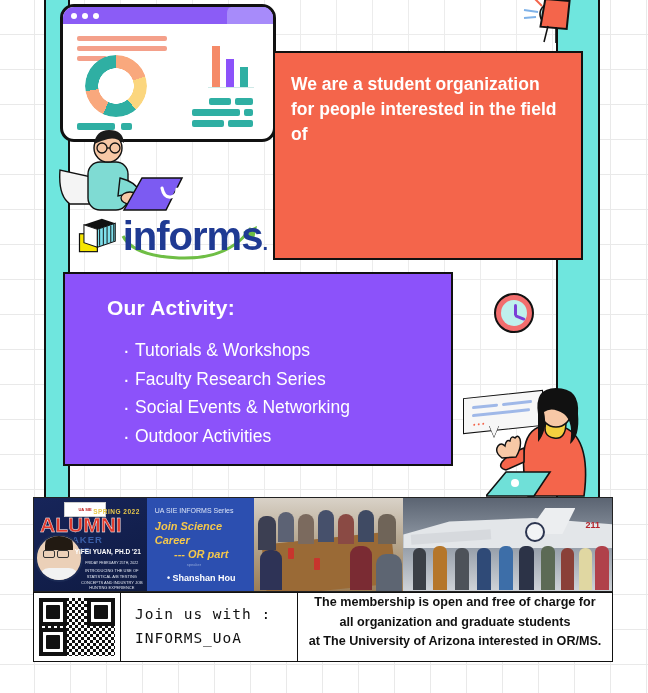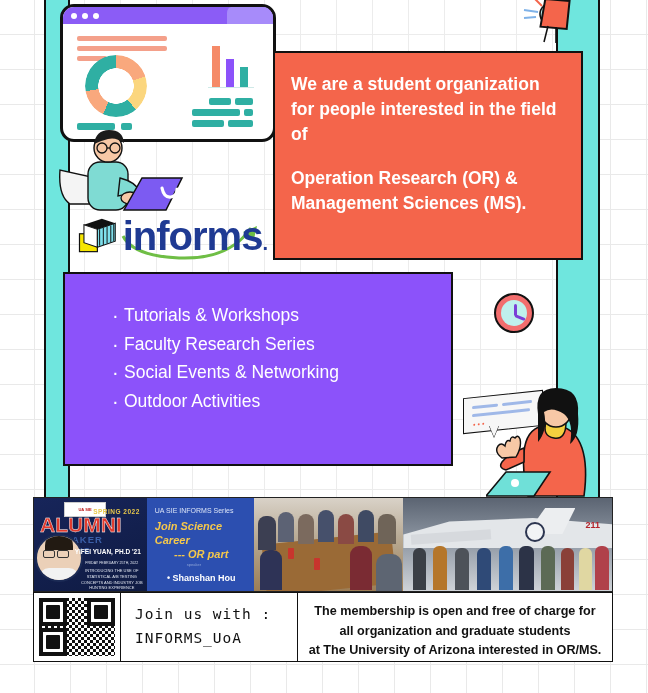--- a/index.html
+++ b/index.html
@@ -151,21 +151,21 @@
     box-sizing: border-box;
     color: #ffffff;
     padding: 22px 0 0 42px;
   }
   .activity-title {
     font-size: 21px;
     font-weight: bold;
     margin: 0 0 14px 0;
     letter-spacing: .2px;
   }
-  .activity-list { margin: 5px; padding: 0; list-style: none; }
+  .activity-list { margin: 16px; padding: 0; list-style: none; }
   .activity-list li {
     font-size: 17.5px;
     line-height: 1.63;
     padding-left: 12px;
     position: relative;
   }
   .activity-list li::before {
     content: "\00B7";
     position: absolute;
     left: 0;
@@ -326,21 +326,21 @@
     color: #111;
     letter-spacing: 1px;
     line-height: 1.65;
   }
   .member-cell {
     flex: 1;
     border: 1.5px solid #111;
     border-left: none;
     box-sizing: border-box;
     background: #fff;
-    display: flex; align-items: flex-end; justify-content: center;
+    display: flex; align-items: flex-start; justify-content: center;
     text-align: center;
     font-size: 12.6px;
     font-weight: bold;
     color: #111;
     line-height: 1.55;
     padding: 0 6px;
   }
 </style>
 </head>
 <body>
@@ -423,24 +423,24 @@
       <svg width="148" height="46" viewBox="0 0 148 46" style="position:absolute;left:-6px;top:-2px;">
         <path d="M6 22 q10 20 56 22 q50 2 72 -30" fill="none" stroke="#6FBE45" stroke-width="3"></path>
         <path d="M126 18 l14 -6 l-3 13 Z" fill="#6FBE45"></path>
       </svg>
       <span class="informs-text">informs</span><span style="color:#1F3A93;font-size:20px;font-weight:bold;">.</span>
     </div>
   </div>
 
   <div class="coral-box">
     <p>We are a student organization for people interested in the field of</p>
-    <p>Operation Research (OR) &amp; Management Sciences (MS).</p>
   </div>
 
   <div class="purple-box">
+    <h2 class="activity-title">Our Activity:</h2>
     <ul class="activity-list">
       <li>Tutorials &amp; Workshops</li>
       <li>Faculty Research Series</li>
       <li>Social Events &amp; Networking</li>
       <li>Outdoor Activities</li>
     </ul>
   </div>
 
   <div class="clock">
     <div class="clock-face">

